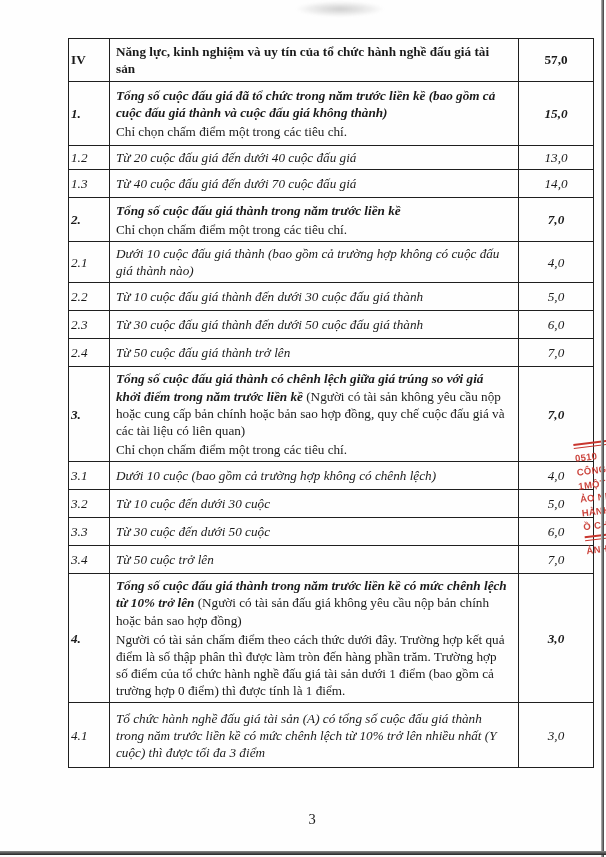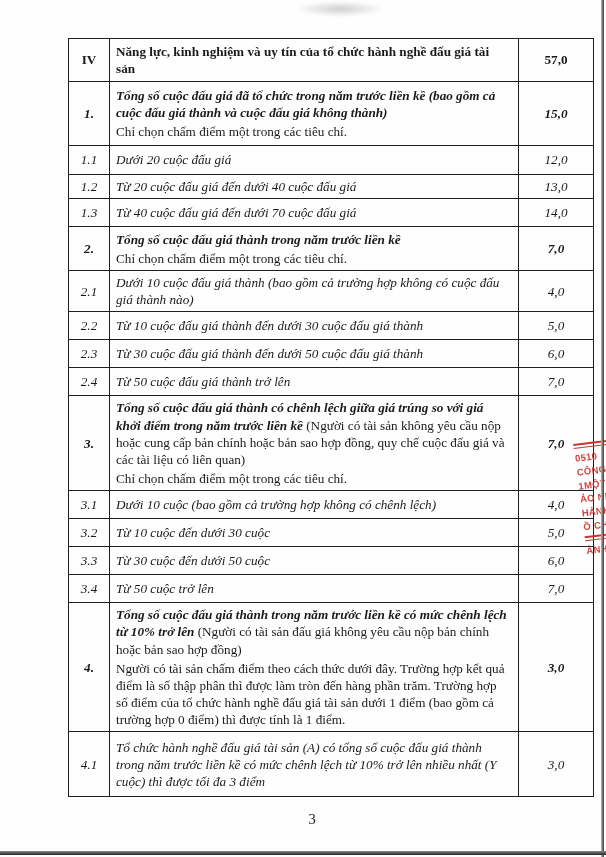--- a/index.html
+++ b/index.html
@@ -26,21 +26,20 @@
     table-layout: fixed;
   }
   table.doc-table td {
     border: 1.6px solid #1f1f1f;
     vertical-align: middle;
     font-size: 13.2px;
     line-height: 1.3;
   }
   td.num {
     width: 36px;
-    text-align: center;
     padding: 1px 2px;
   }
   td.content {
     width: 394px;
     padding: 2px 8px 2px 6px;
   }
   td.score {
     width: 58px;
     text-align: center;
     padding: 1px 8px;
@@ -132,27 +131,20 @@
           </td>
           <td class="score bold">57,0</td>
         </tr>
         <tr style="height: 64px;">
           <td class="num bold-italic">1.</td>
           <td class="content">
             <p class="block"><span class="bold-italic">Tổng số cuộc đấu giá đã tổ chức trong năm trước liền kề (bao gồm cả cuộc đấu giá thành và cuộc đấu giá không thành)</span></p>
             <p class="block"><span class="regular">Chỉ chọn chấm điểm một trong các tiêu chí.</span></p>
           </td>
           <td class="score bold-italic">15,0</td>
-        </tr>
-        <tr style="height: 29px;">
-          <td class="num italic">1.1</td>
-          <td class="content">
-            <p class="block"><span class="italic">Dưới 20 cuộc đấu giá</span></p>
-          </td>
-          <td class="score italic">12,0</td>
         </tr>
         <tr style="height: 17px;">
           <td class="num italic">1.2</td>
           <td class="content">
             <p class="block"><span class="italic">Từ 20 cuộc đấu giá đến dưới 40 cuộc đấu giá</span></p>
           </td>
           <td class="score italic">13,0</td>
         </tr>
         <tr style="height: 28px; margin-top: 30px;">
           <td class="num italic">1.3</td>

